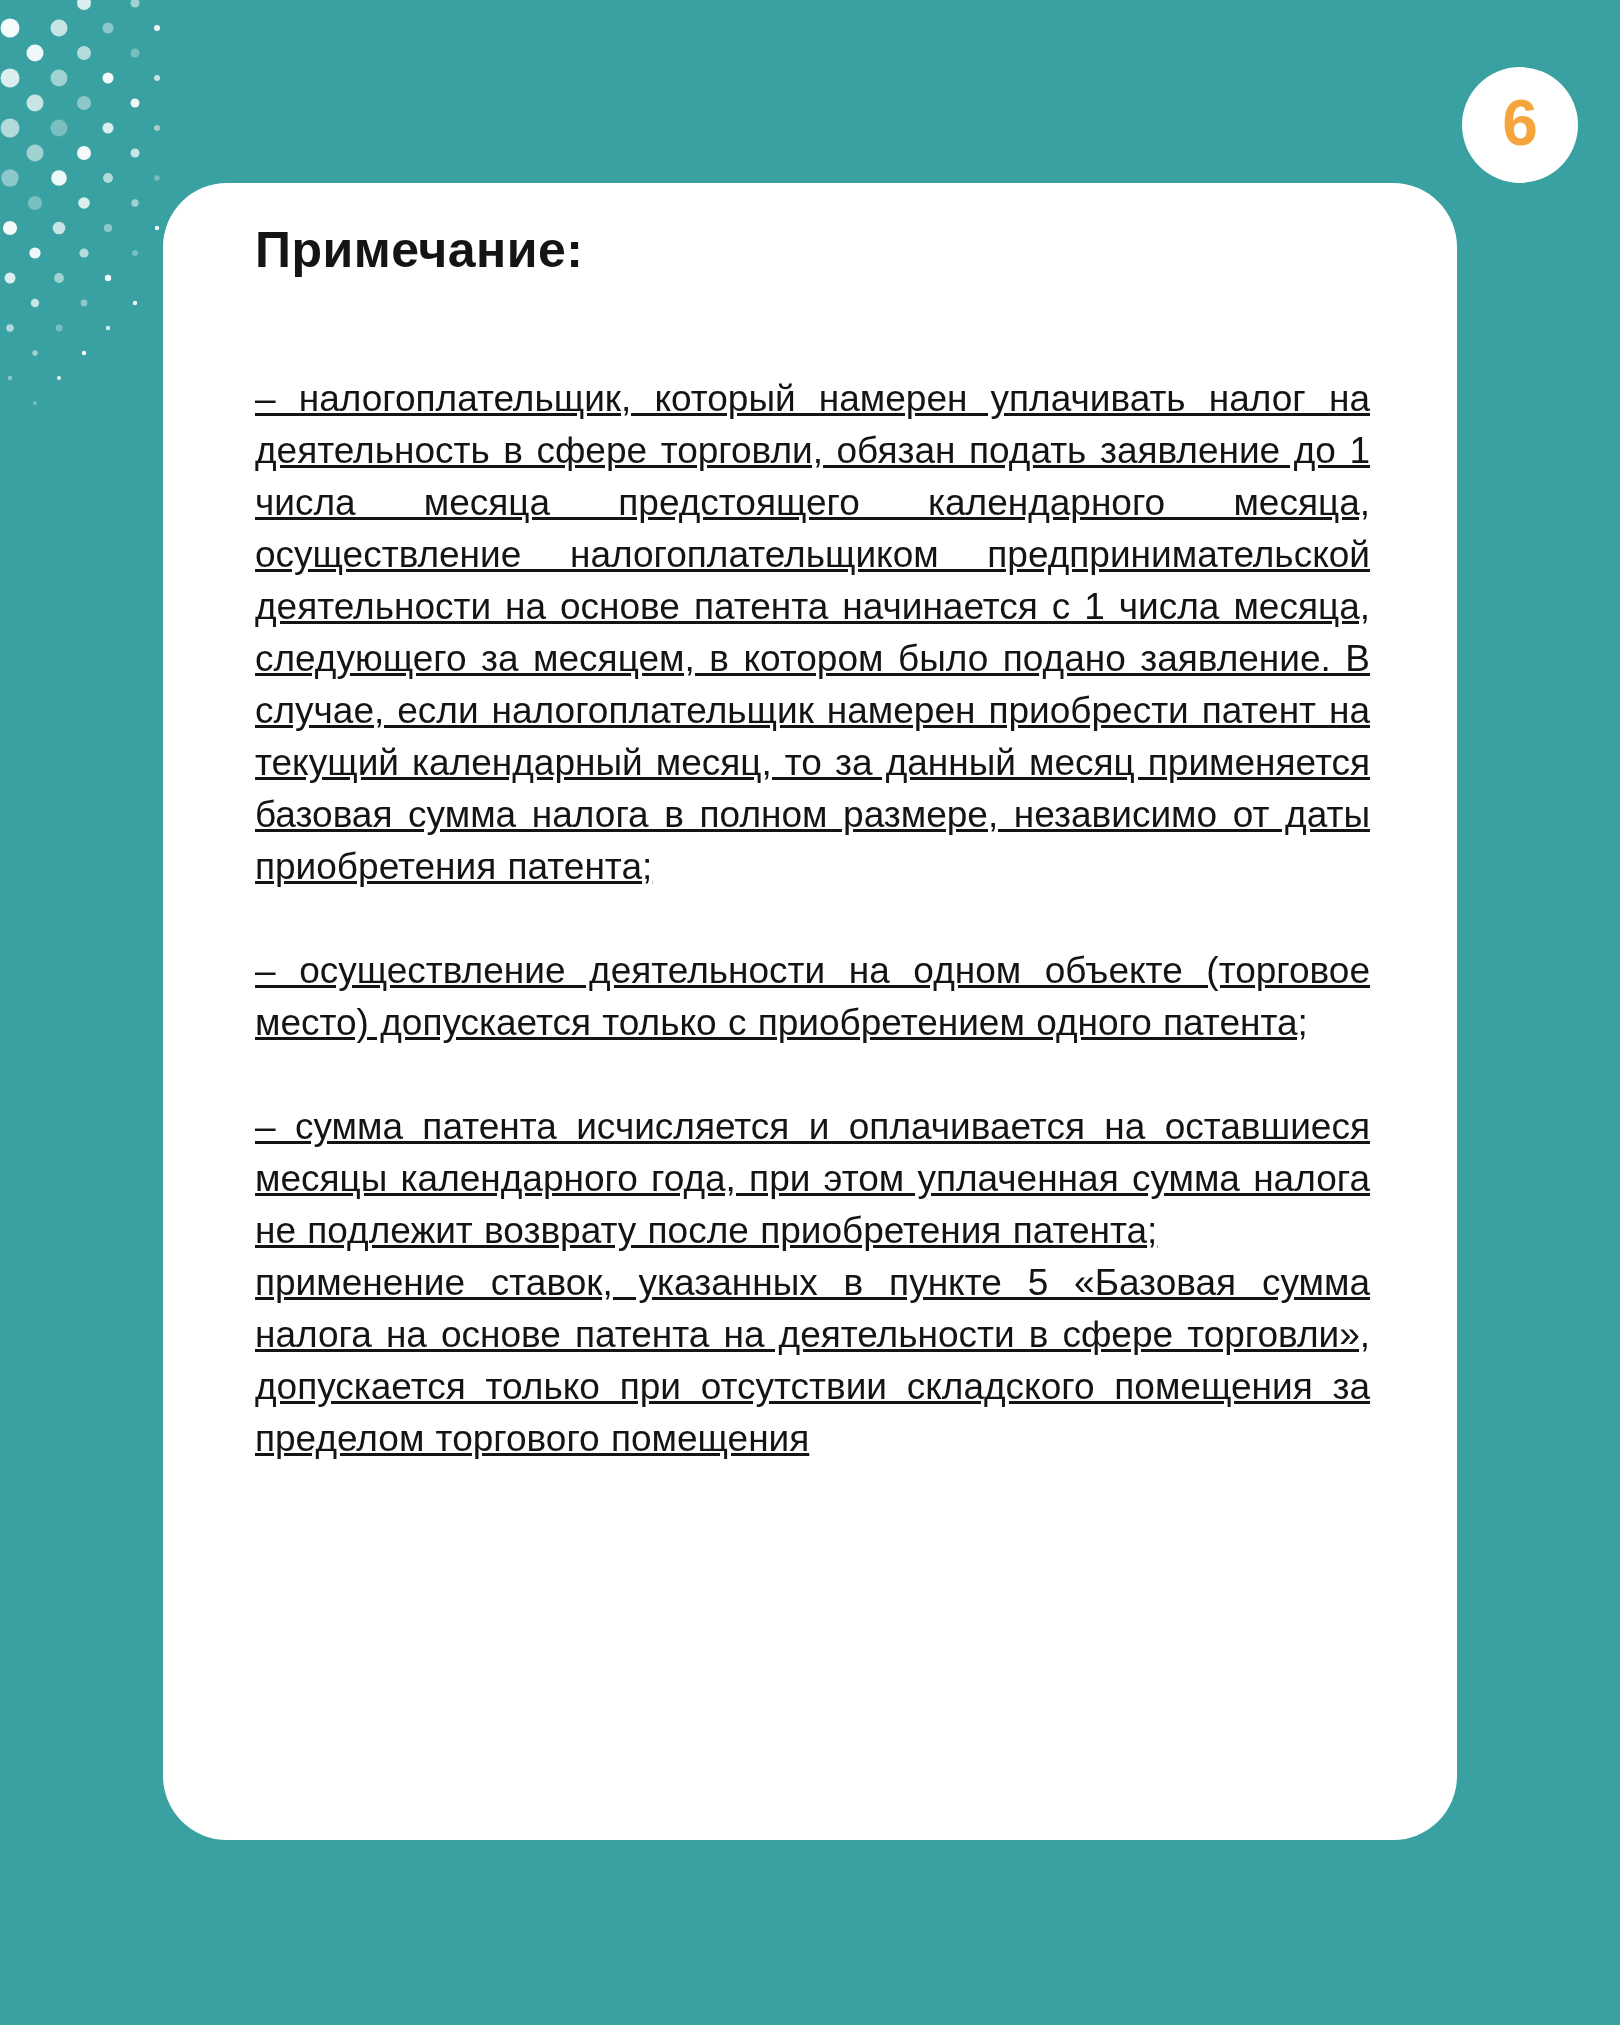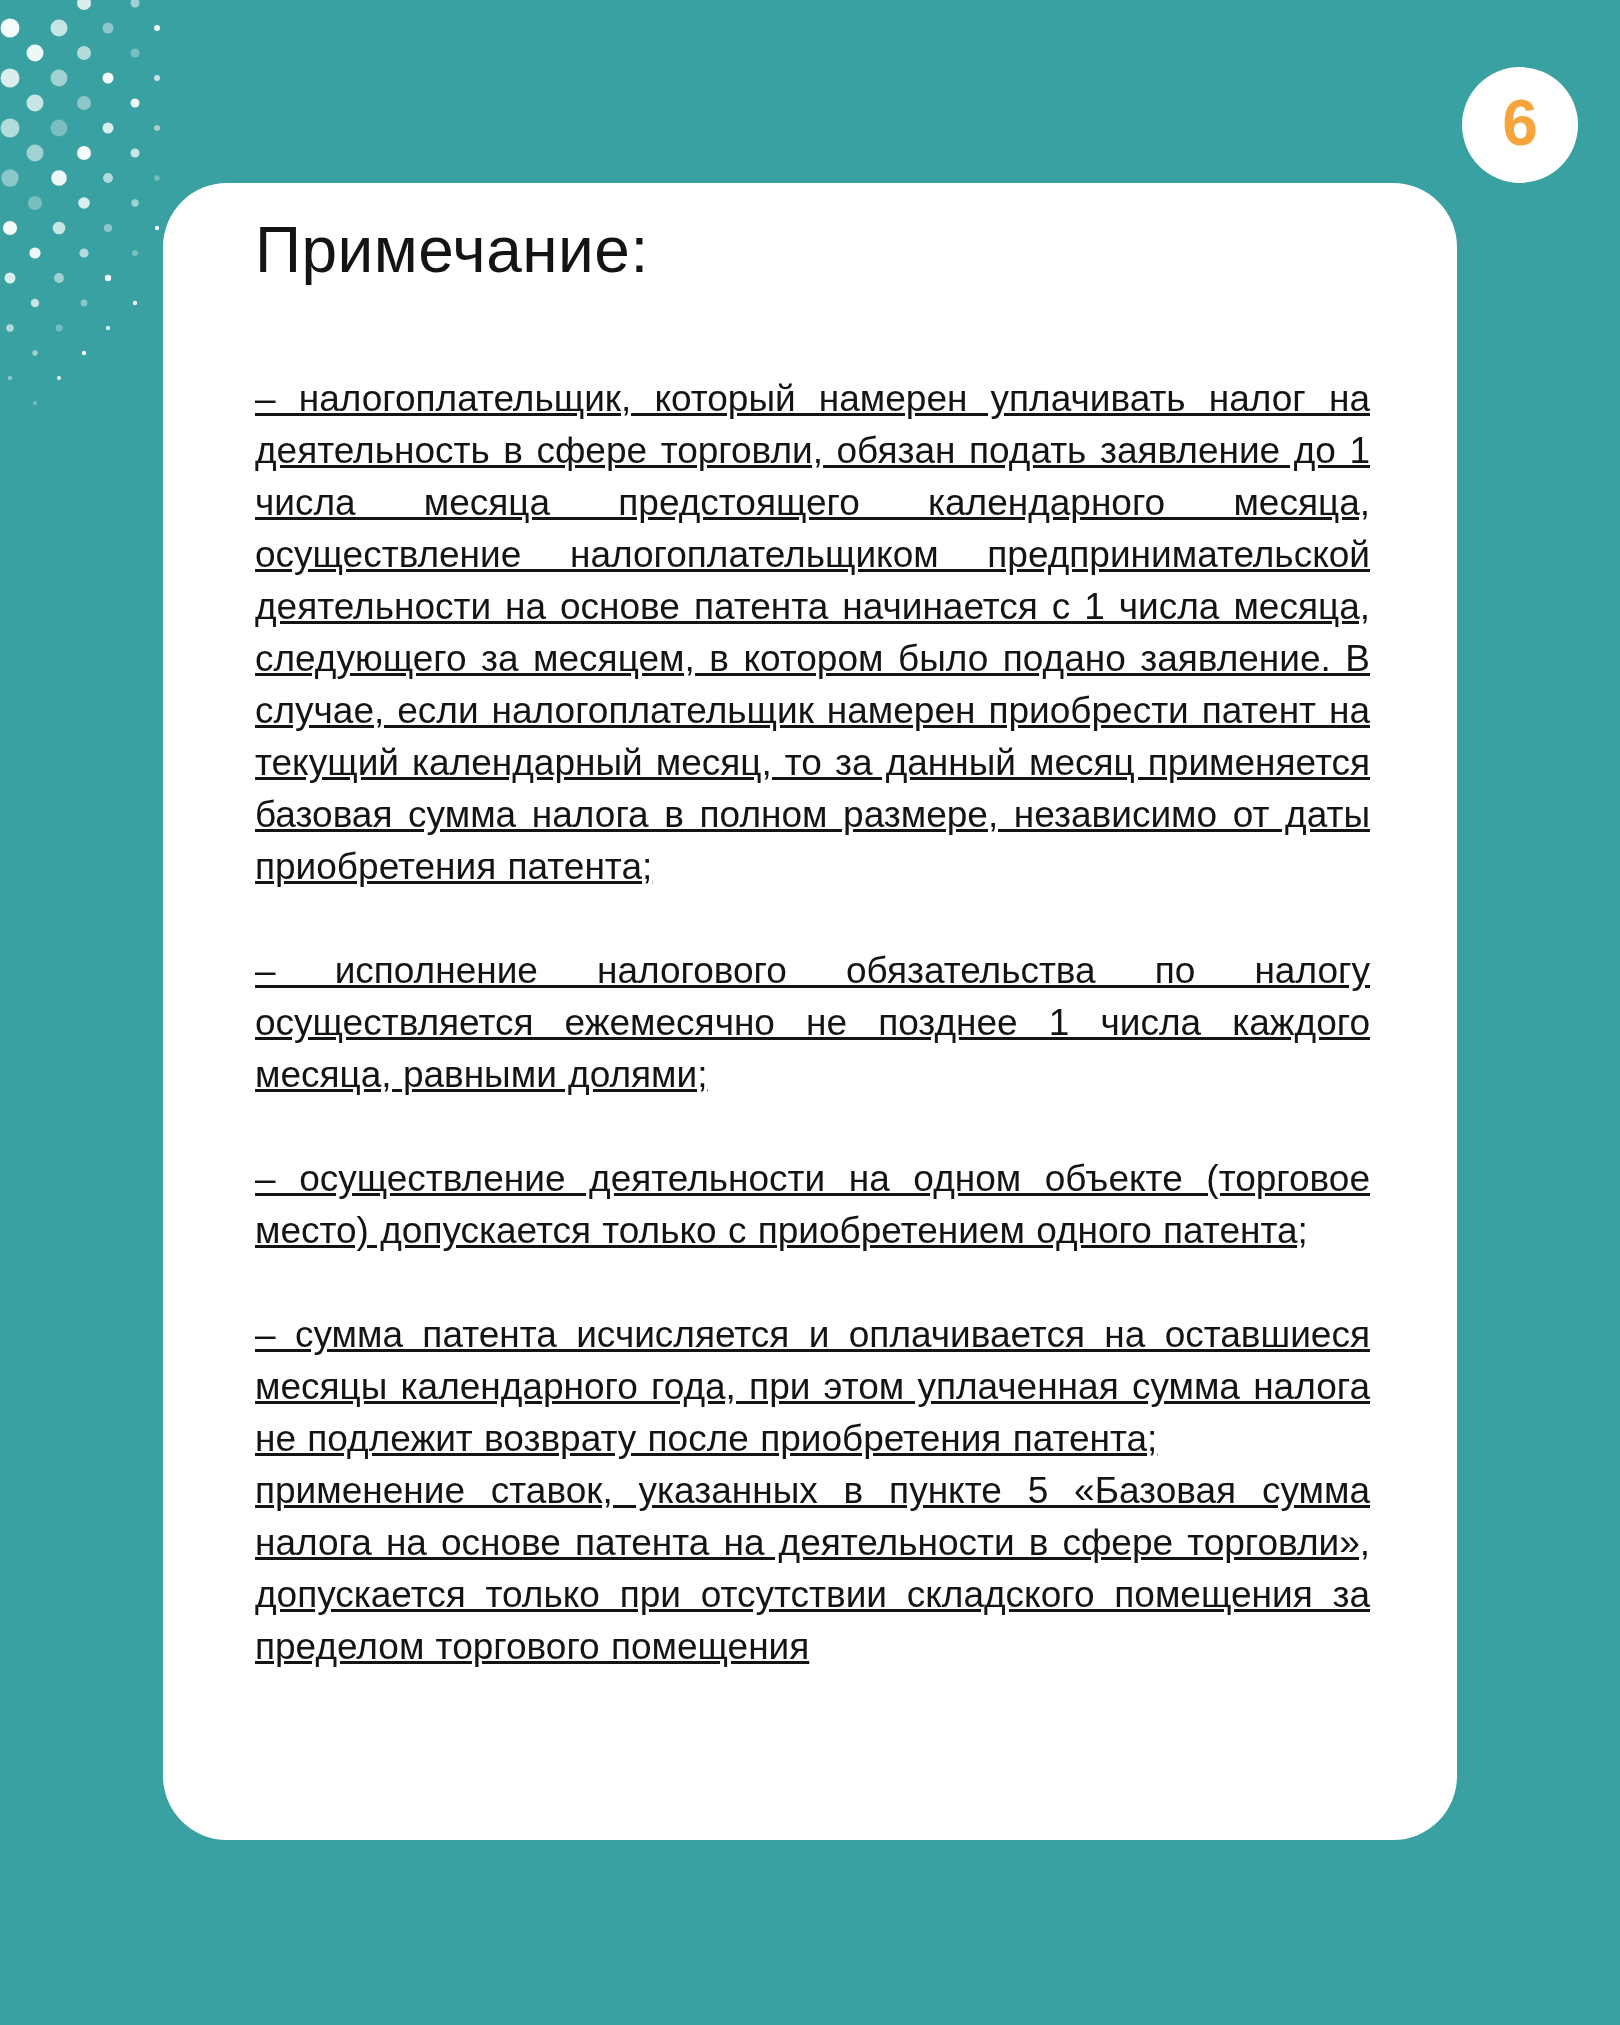--- a/index.html
+++ b/index.html
@@ -47,23 +47,23 @@
     width: 1294px;
     height: 1657px;
     background: #ffffff;
     border-radius: 64px;
     box-sizing: border-box;
     padding: 36px 87px 0 92px;
     overflow: hidden;
   }
   .card h1 {
     margin: 0 0 92px 0;
-    font-size: 64px;
+    font-size: 50px;
     line-height: 62px;
-    font-weight: 400;
+    font-weight: 700;
     letter-spacing: 0.5px;
   }
   .paras p {
     margin: 0 0 52px 0;
     font-size: 37px;
     line-height: 52px;
     text-align: justify;
     text-justify: inter-word;
     word-spacing: 1px;
     text-decoration: underline;
@@ -132,20 +132,19 @@
     </svg>
 
   <div class="page-badge">
     <span style="color: rgb(246, 165, 60);">6</span>
   </div>
 
   <div class="card" style="background: rgb(255, 255, 255); color: rgb(20, 20, 20);">
     <h1>Примечание:</h1>
     <div class="paras">
         <p>– налогоплательщик, который намерен уплачивать налог на деятельность в сфере торговли, обязан подать заявление до 1 числа месяца предстоящего календарного месяца, осуществление налогоплательщиком предпринимательской деятельности на основе патента начинается с 1 числа месяца, следующего за месяцем, в котором было подано заявление. В случае, если налогоплательщик намерен приобрести патент на текущий календарный месяц, то за данный месяц применяется базовая сумма налога в полном размере, независимо от даты приобретения патента;</p>
-        <p>– исполнение налогового обязательства по налогу осуществляется ежемесячно не позднее 1 числа каждого месяца, равными долями;</p>
         <p>– осуществление деятельности на одном объекте (торговое место) допускается только с приобретением одного патента;</p>
         <p>– сумма патента исчисляется и оплачивается на оставшиеся месяцы календарного года, при этом уплаченная сумма налога не подлежит возврату после приобретения патента;</p>
         <p class="attached">применение ставок, указанных в пункте 5 «Базовая сумма налога на основе патента на деятельности в сфере торговли», допускается только при отсутствии складского помещения за пределом торгового помещения</p>
       </div>
   </div>
 
 </div>
 
 </body></html>

